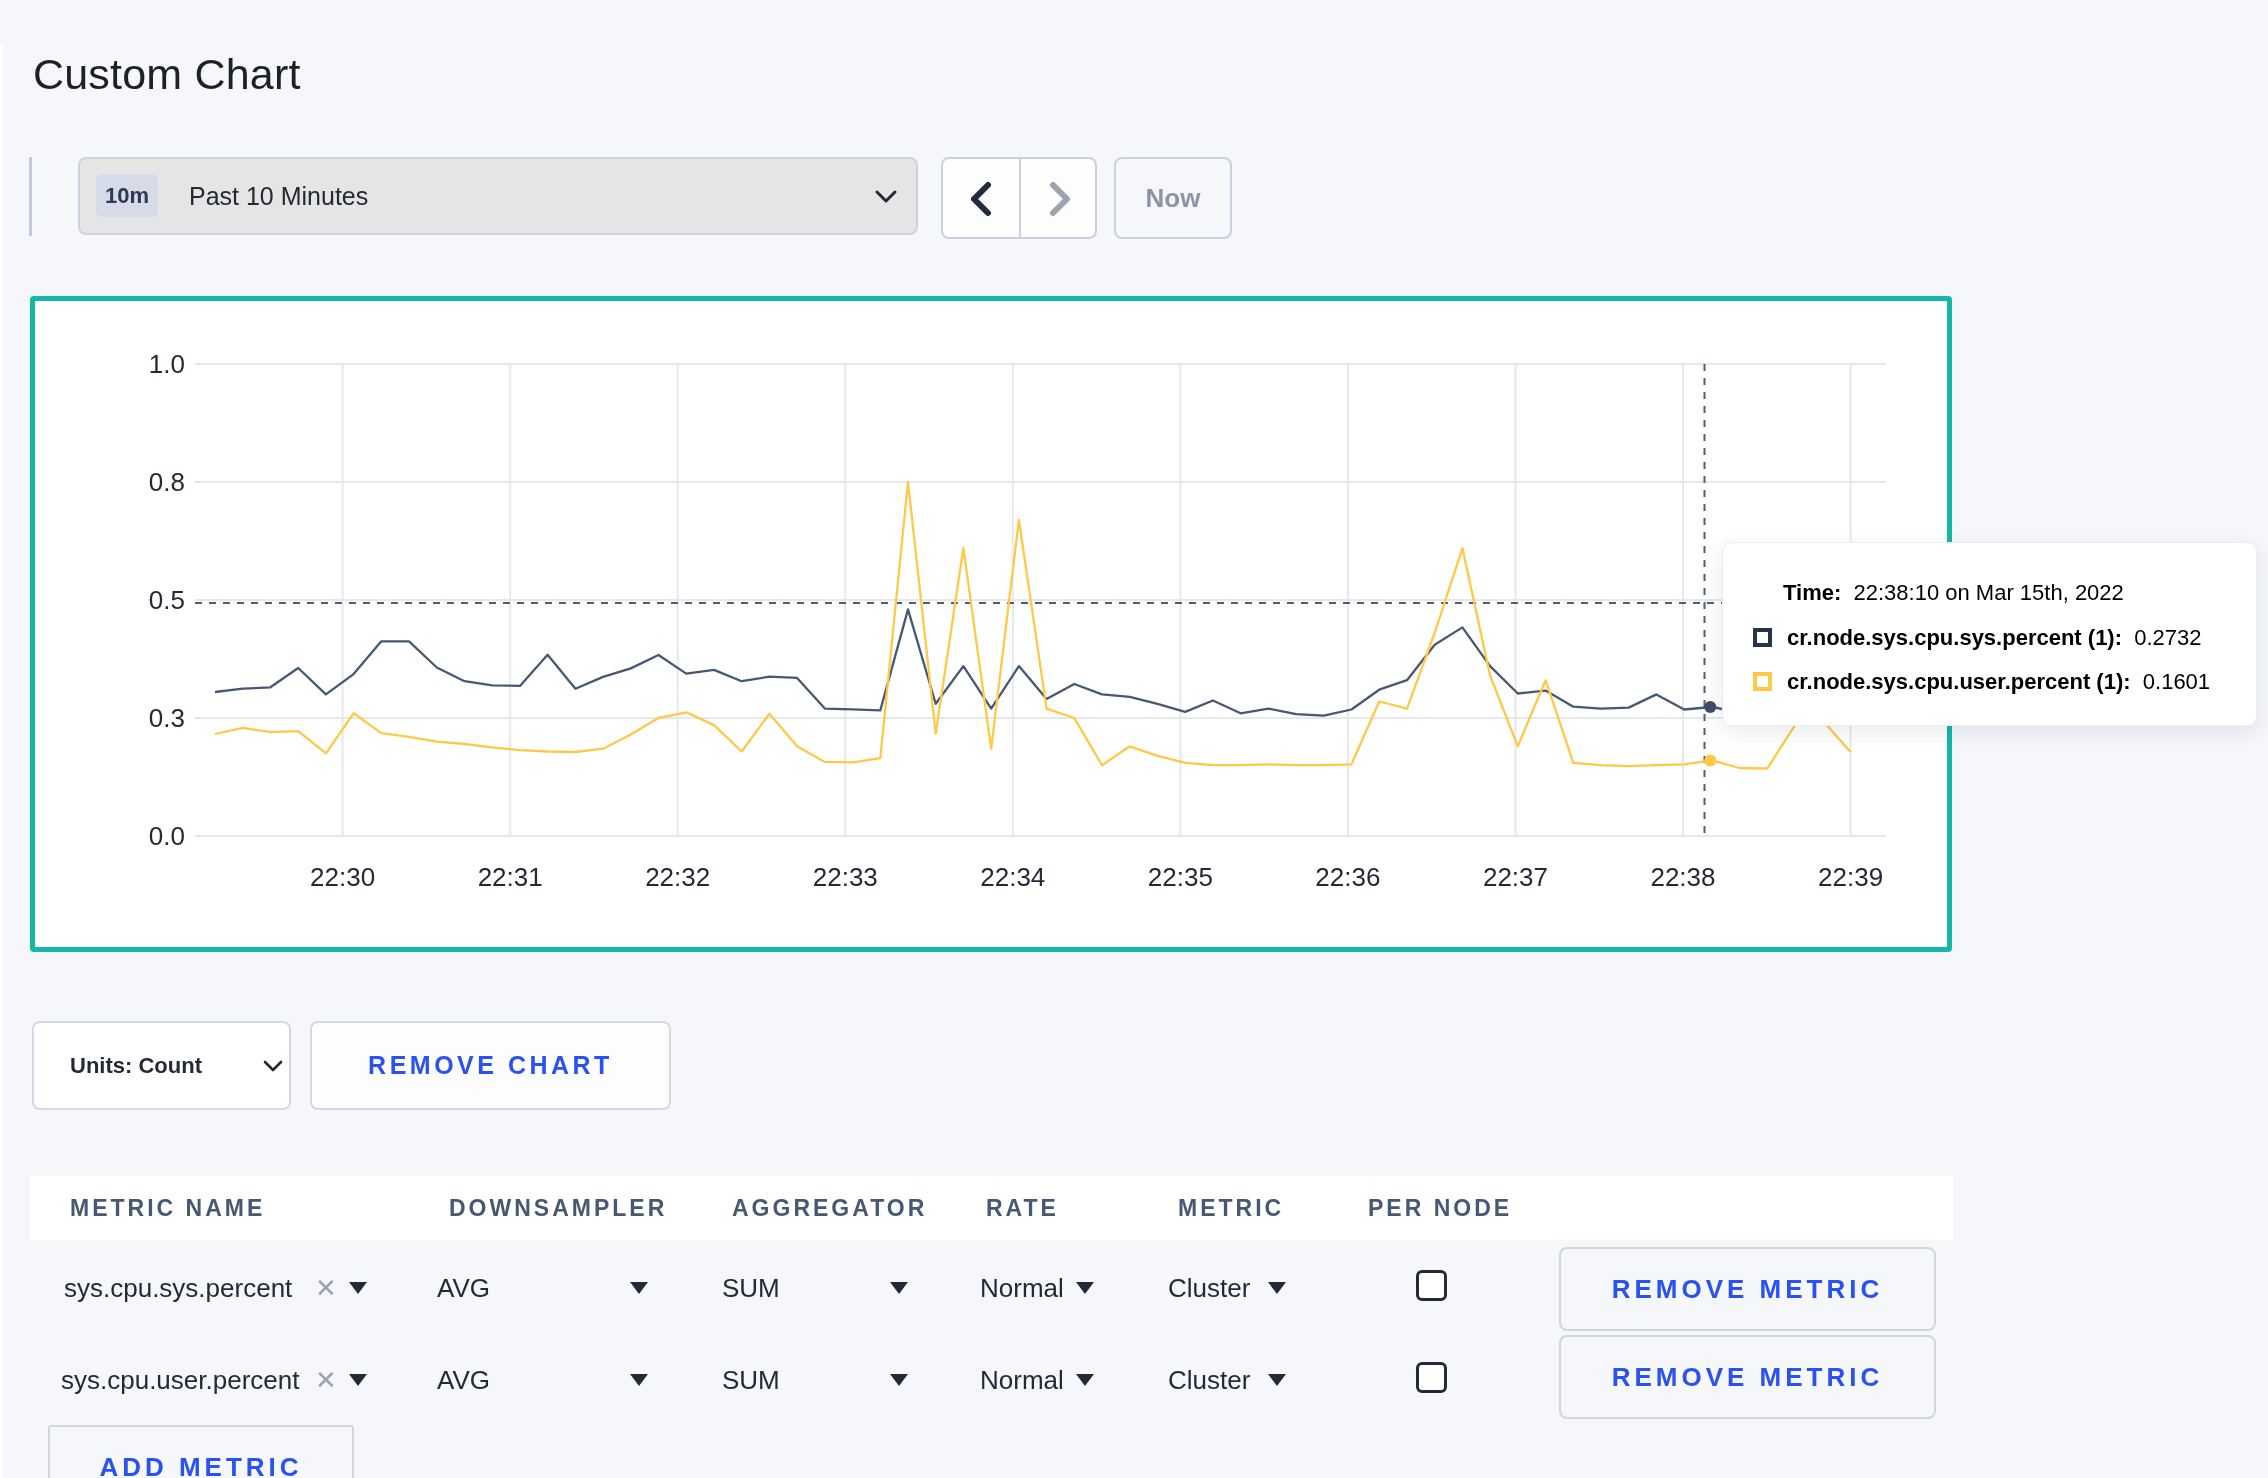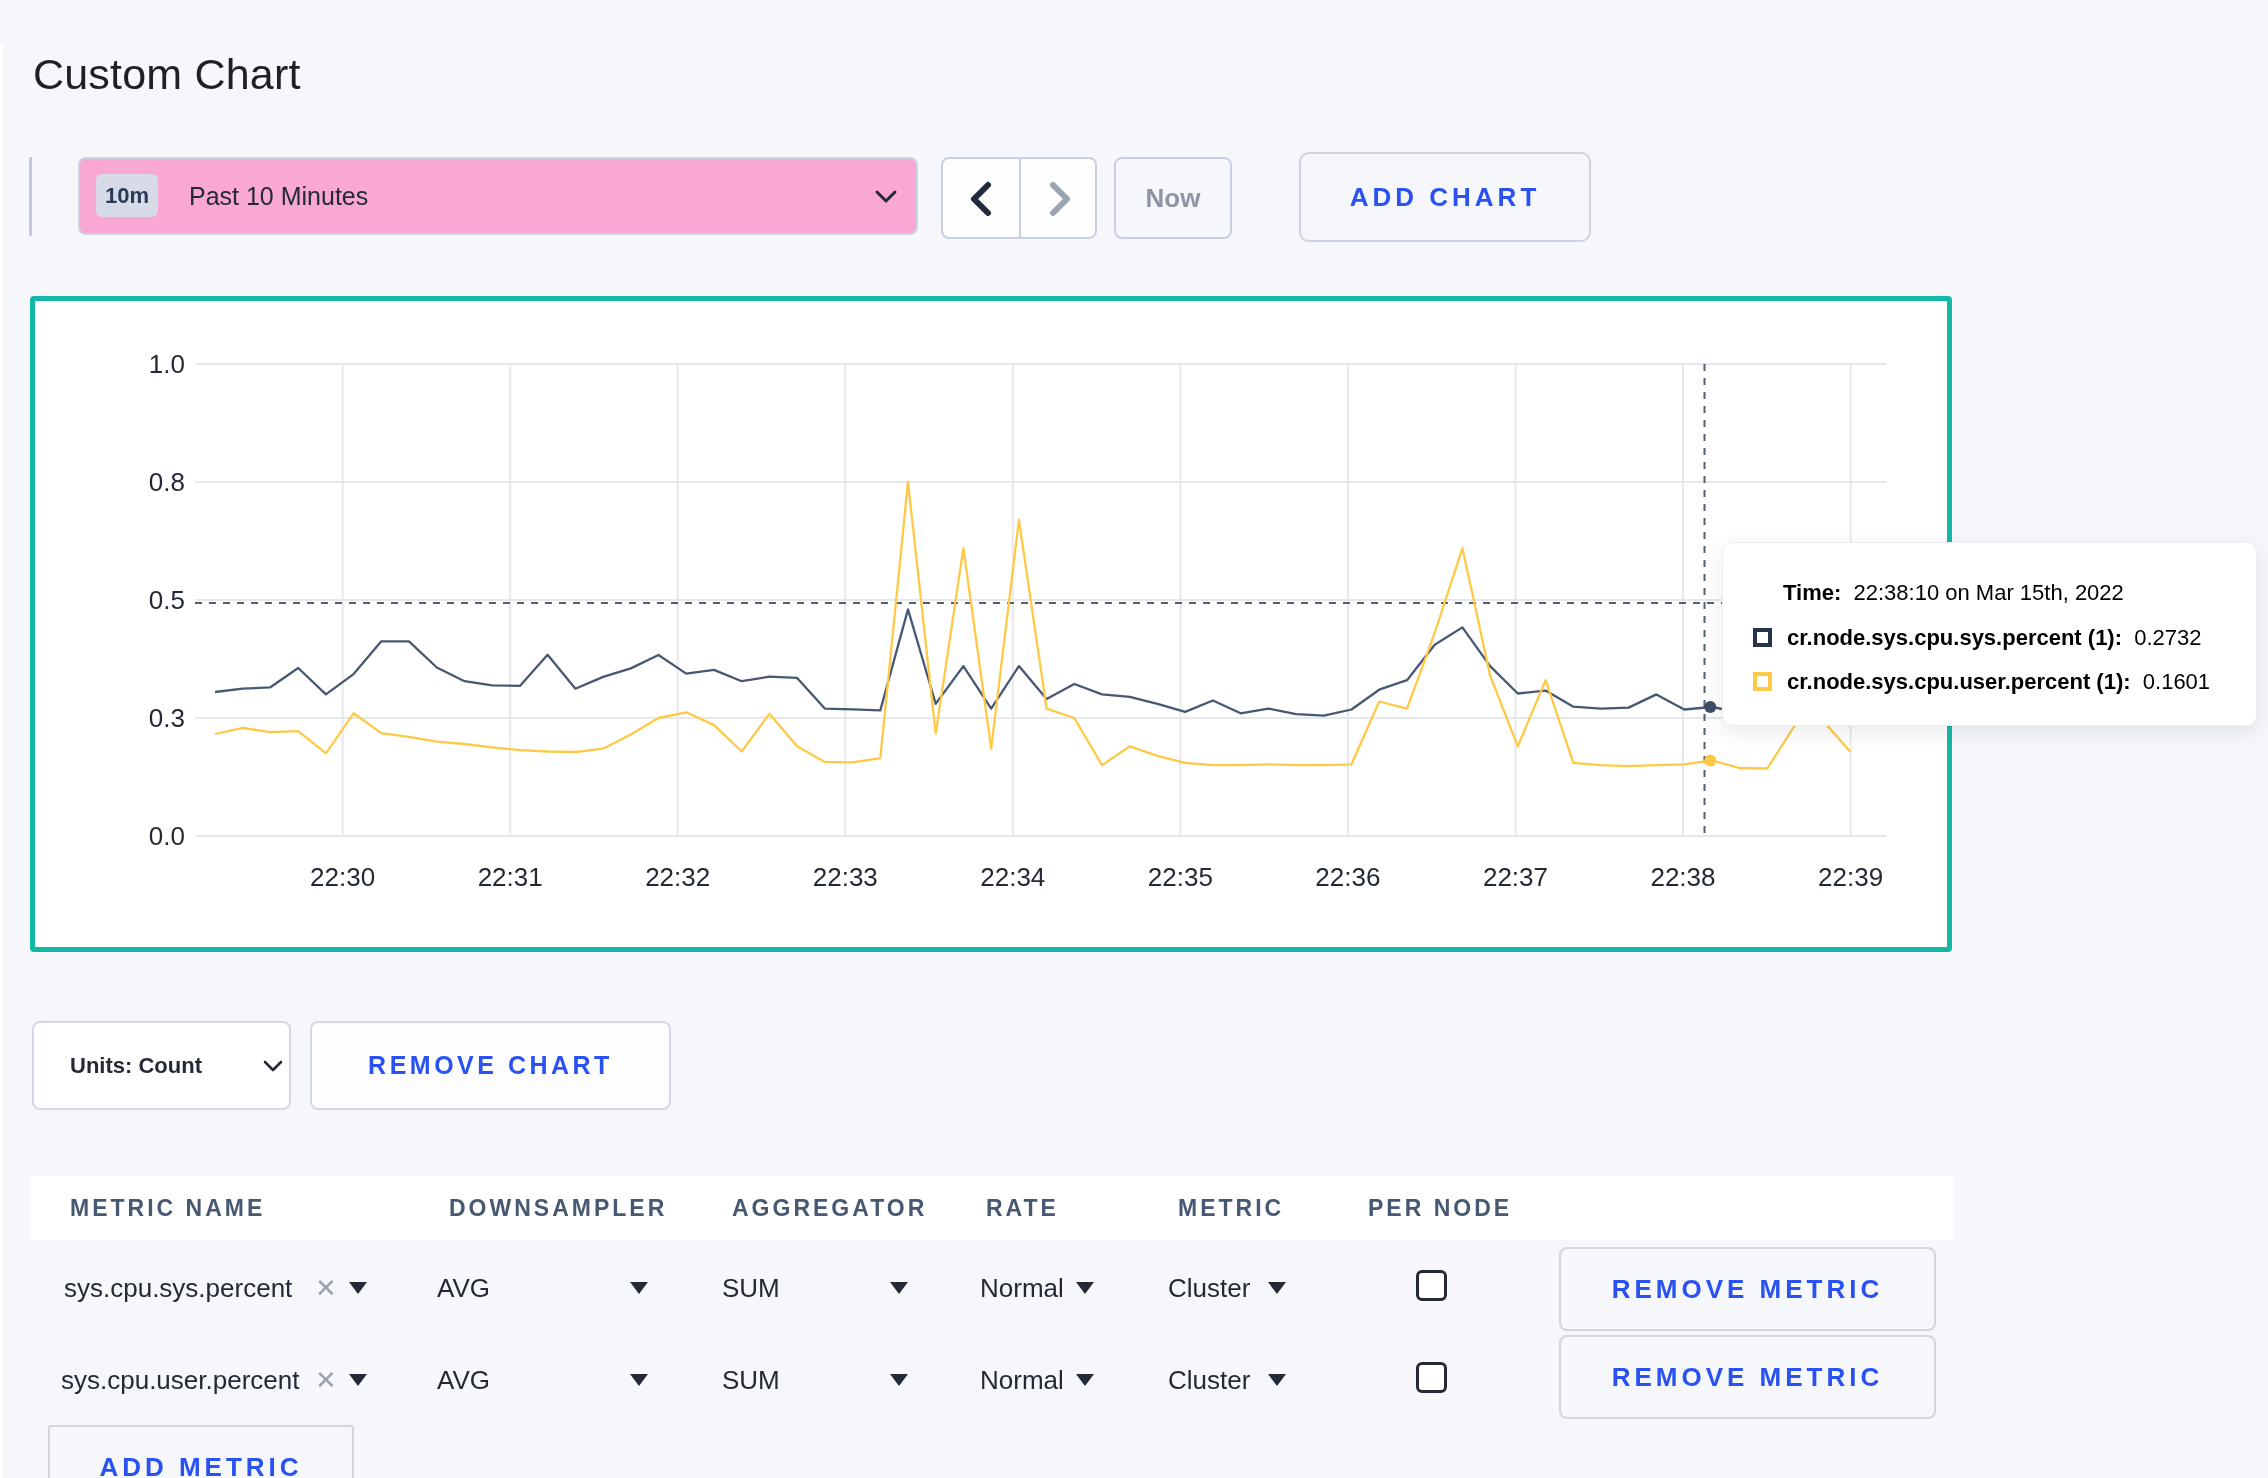--- a/index.html
+++ b/index.html
@@ -5,21 +5,21 @@
   * { margin:0; padding:0; box-sizing:border-box; }
   html,body { width:2268px; height:1478px; background:#f5f7fa; overflow:hidden;
     font-family:"Liberation Sans", sans-serif; }
   .abs { position:absolute; }
   #page { position:relative; width:2268px; height:1478px;margin-top:44px; }
   #leftstrip { left:0; top:0; width:3px; height:1478px; background:#ffffff; }
   #title { left:33px; top:6px; font-size:43px; color:#1d2026; letter-spacing:0.2px; }
 
   
   #tick { left:29px; top:113px; width:3px; height:79px; background:#c3cade; }
-  #dd { left:78px; top:113px; width:840px; height:78px; background:#f9a8d4;
+  #dd { left:78px; top:113px; width:840px; height:78px; background:#e5e5e5;
         border:2px solid #ccd3e0; border-radius:8px; }
   #dd10m { left:16px; top:15px; width:62px; height:43px; background:#d6dbe7;
         border-radius:6px; color:#2c3a55; font-weight:bold; font-size:22px;
         text-align:center; line-height:43px; }
   #ddtext { left:109px; top:0; height:74px; line-height:74px; font-size:25px; color:#242a35; }
   #ddchev { left:794px; top:29px; }
   #arrows { left:941px; top:113px; width:156px; height:82px; background:#fdfdfe;
         border:2px solid #c9d0e0; border-radius:8px; }
   #arrowdiv { left:76px; top:0px; width:2px; height:78px; background:#c9d0e0; }
   #nowbtn { left:1114px; top:113px; width:118px; height:82px; border:2px solid #c9d0e0;
@@ -81,21 +81,20 @@
   <div id="arrows" class="abs">
     <div id="arrowdiv" class="abs"></div>
     <svg class="abs" style="left:22px;top:22px" width="34" height="36" viewBox="0 0 34 36">
       <path d="M23 4 L9 18 L23 32" fill="none" stroke="#222a3e" stroke-width="6" stroke-linecap="round" stroke-linejoin="round"></path>
     </svg>
     <svg class="abs" style="left:99px;top:22px" width="34" height="36" viewBox="0 0 34 36">
       <path d="M11 4 L25 18 L11 32" fill="none" stroke="#9ba2b0" stroke-width="6" stroke-linecap="round" stroke-linejoin="round"></path>
     </svg>
   </div>
   <div id="nowbtn" class="abs">Now</div>
-  <div id="addchart" class="abs">ADD CHART</div>
 
   <div id="panel" class="abs">
     <svg width="1918" height="652" viewBox="32 254 1918 652" style="position:absolute;left:0;top:0">
       <g stroke="#e7e8ea" stroke-width="2">
         <line x1="192" y1="317" x2="1883" y2="317"></line>
         <line x1="192" y1="435" x2="1883" y2="435"></line>
         <line x1="192" y1="553" x2="1883" y2="553"></line>
         <line x1="192" y1="671" x2="1883" y2="671"></line>
         <line x1="192" y1="789" x2="1883" y2="789"></line>
         <line x1="339.6" y1="317" x2="339.6" y2="789"></line>

